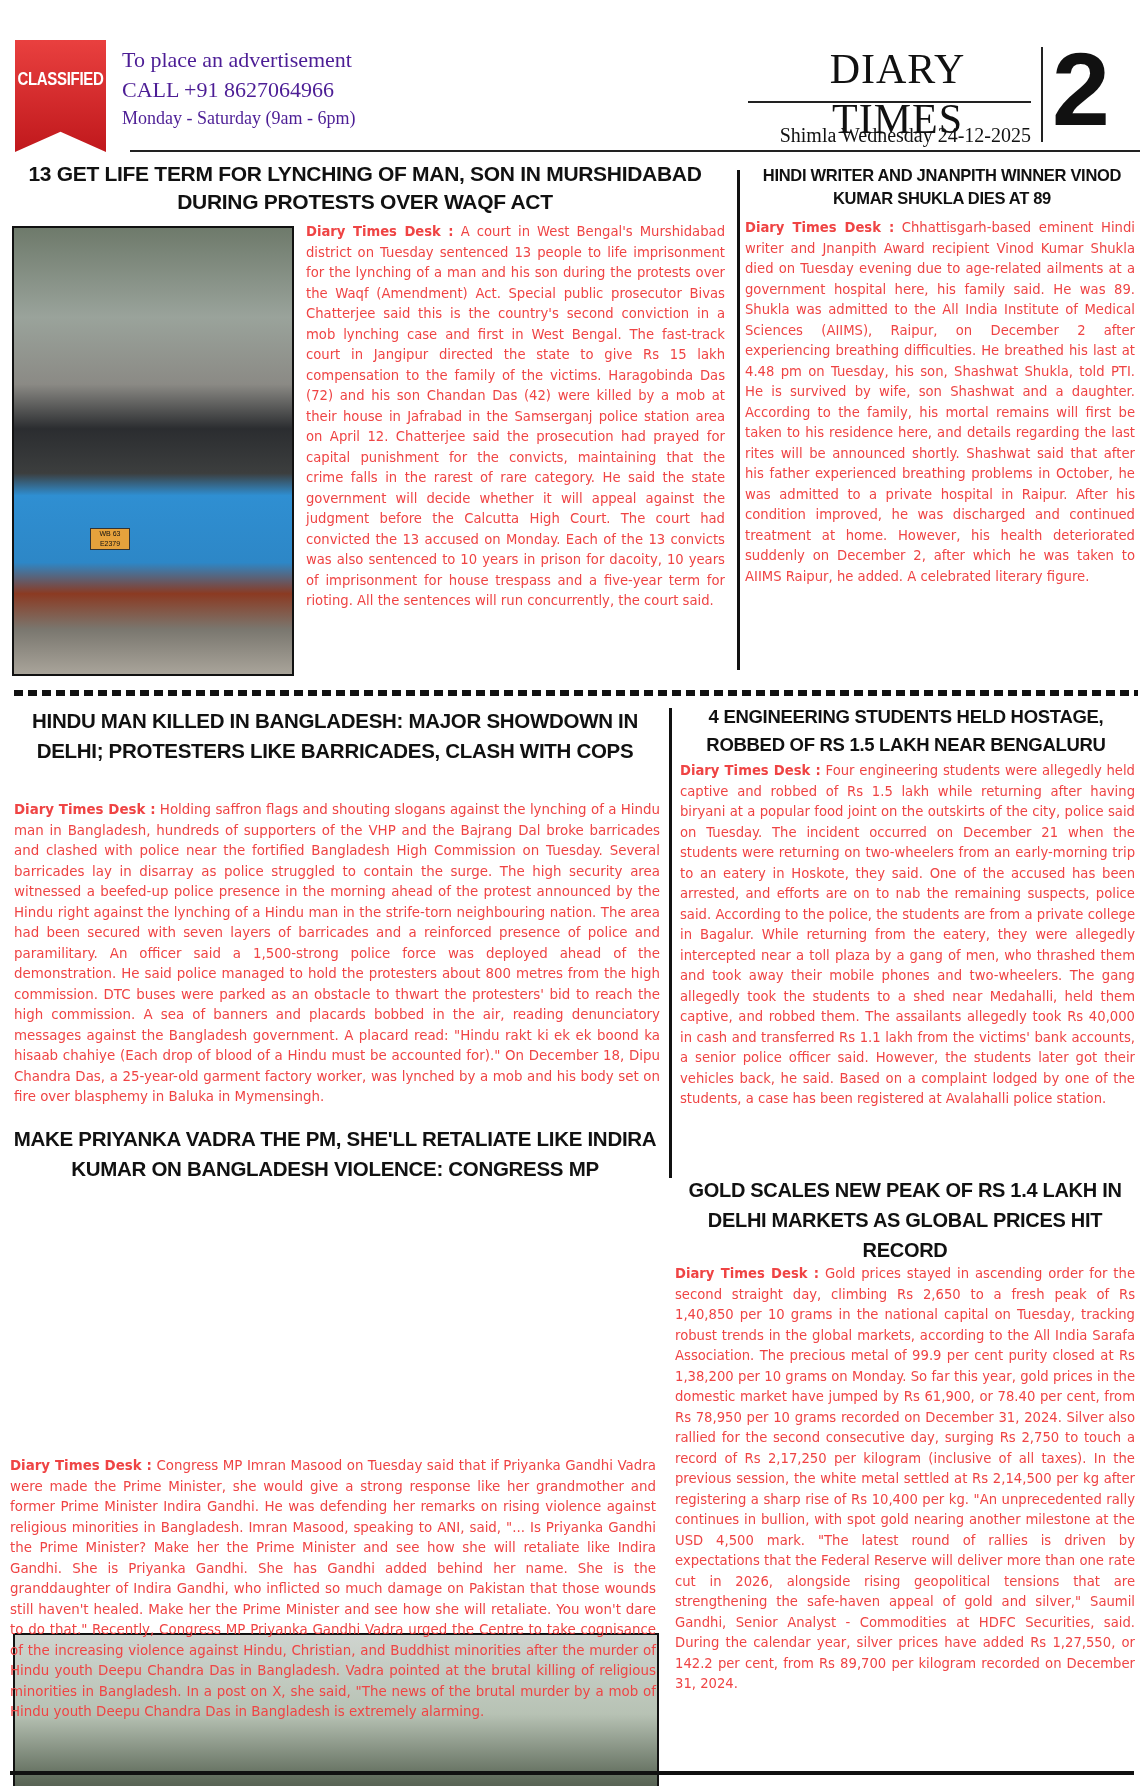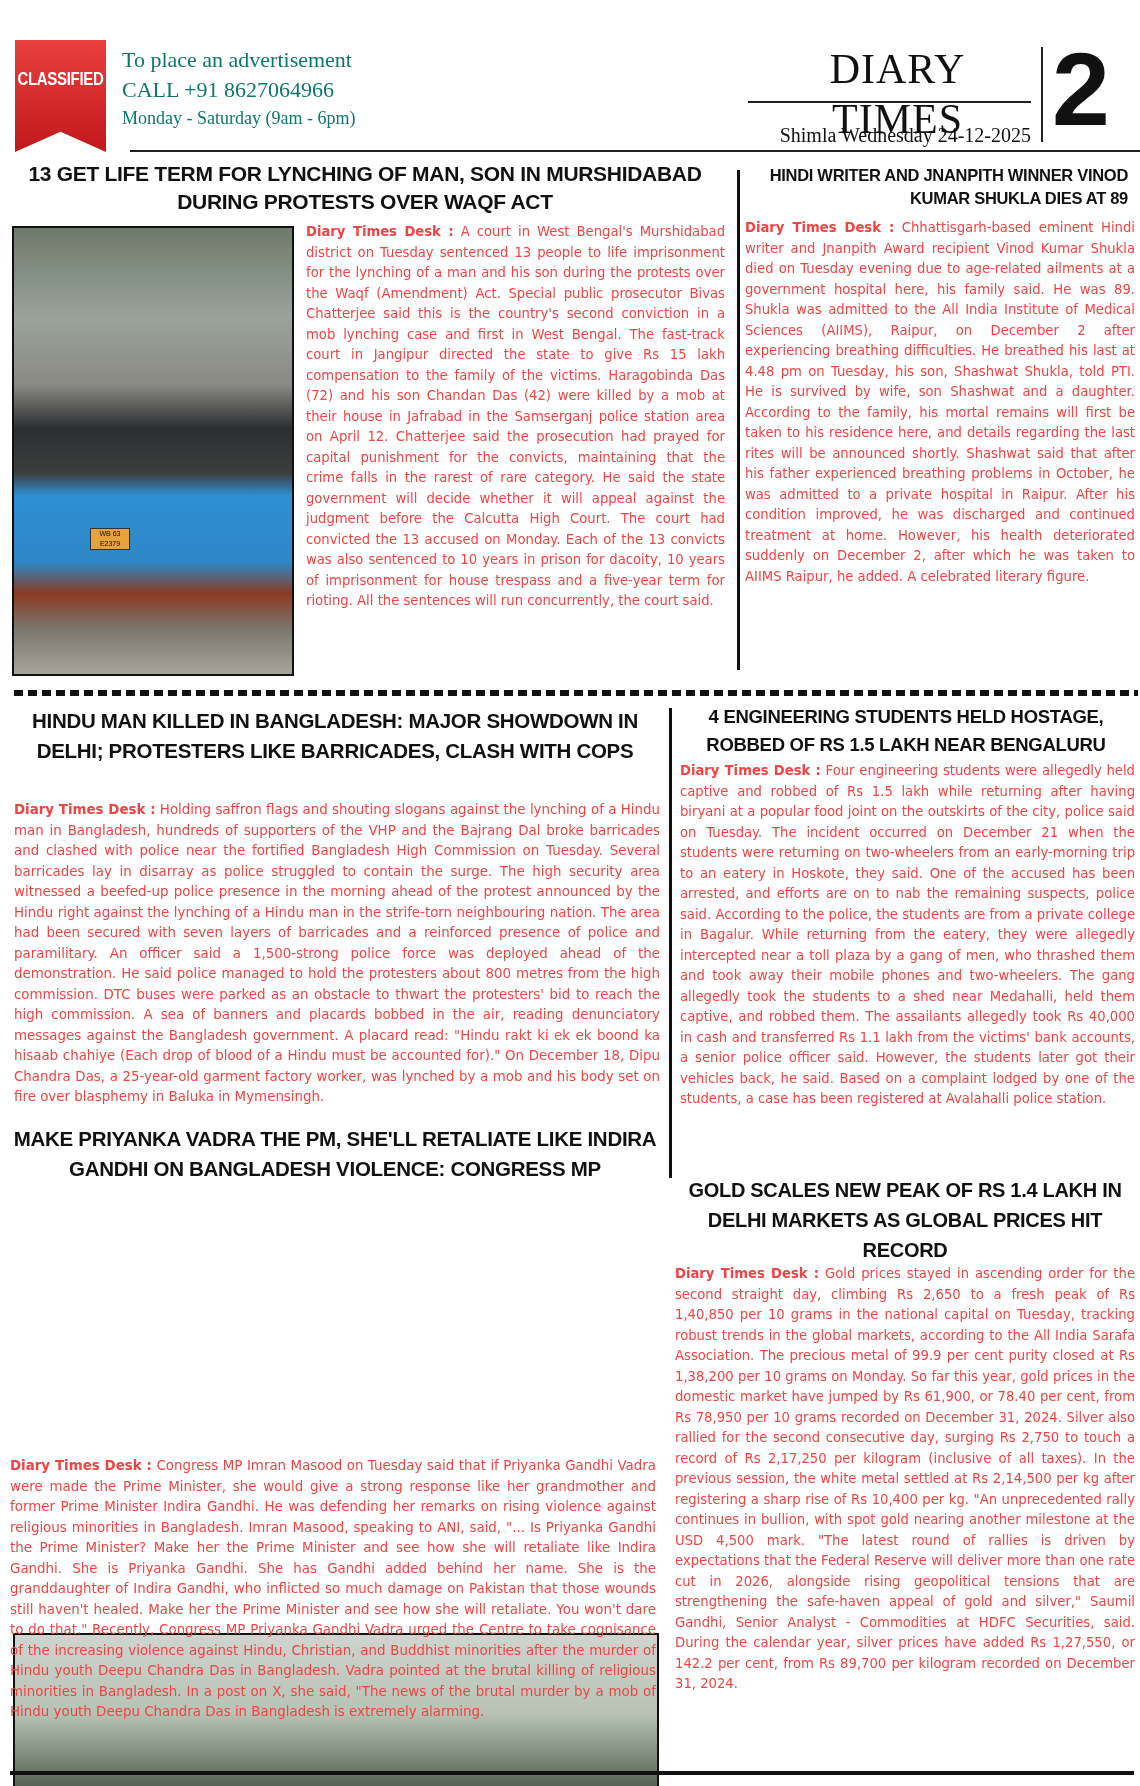--- a/index.html
+++ b/index.html
@@ -2,21 +2,21 @@
 <html><head>
 <meta charset="utf-8">
 <style>
   * { box-sizing: border-box; margin: 0; padding: 0; }
   body { width: 1140px; height: 1786px; background: #fff; color: #111; font-family: "Liberation Sans", sans-serif; position: relative; overflow: hidden; }
   .abs { position: absolute; }
   
   .ribbon { left: 15px; top: 40px; width: 103px; height: 112px; }
   .ribbon .band { position:absolute; left:0; top:0; width:91px; height:112px; background: linear-gradient(#e9403f, #c0181c); clip-path: polygon(0 0, 100% 0, 100% 100%, 50% 82%, 0 100%); }
   .ribbon .txt { position:absolute; left:0; top:30px; width:91px; text-align:center; color:#fff; font-weight:bold; font-size:15px; font-family:"Liberation Sans", sans-serif; letter-spacing:-0.3px; transform: scaleY(1.25); }
-  .ad { left: 122px; top: 45px; font-family: "Liberation Serif", serif; color:#0f766e; }
+  .ad { left: 122px; top: 45px; font-family: "Liberation Serif", serif; color:#4c1d95; }
   .ad .l1 { font-size: 22px; line-height: 30px; }
   .ad .l2 { font-size: 22px; line-height: 30px; }
   .ad .l3 { font-size: 18px; line-height: 26px; }
   .title { left: 760px; top: 44px; width: 275px; text-align: center; font-family:"Liberation Serif", serif; font-size: 42px; letter-spacing: 1px; line-height: 50px; }
   .title-rule { left: 748px; top: 101px; width: 283px; height: 2px; background:#222; }
   .dateline { left: 720px; top: 124px; width: 311px; text-align:right; font-family:"Liberation Serif", serif; font-size: 20px; }
   .vrule-mast { left: 1041px; top: 47px; width: 2px; height: 95px; background:#222; }
   .pageno { left: 1052px; top: 34px; font-size: 104px; font-weight: 900; font-family:"Liberation Sans", sans-serif; line-height: 110px; }
   .hr-top { left: 130px; top: 150px; width: 1010px; height: 2px; background:#222; }
 
@@ -53,40 +53,40 @@
 <div class="abs headline" style="left:15px;top:160px;width:700px;font-size:21px;line-height:28px;">13 GET LIFE TERM FOR LYNCHING OF MAN, SON IN MURSHIDABAD DURING PROTESTS OVER WAQF ACT</div>
 <div class="abs photo bus" style="left:12px;top:226px;width:282px;height:450px;">
   <div class="plate" style="left:76px;top:300px;">WB 63 E2379</div>
 </div>
 <div class="abs body" style="left:306px;top:222px;width:419px;">
   <b>Diary Times Desk :</b> <span>A court in West Bengal's Murshidabad district on Tuesday sentenced 13 people to life imprisonment for the lynching of a man and his son during the protests over the Waqf (Amendment) Act. Special public prosecutor Bivas Chatterjee said this is the country's second conviction in a mob lynching case and first in West Bengal. The fast-track court in Jangipur directed the state to give Rs 15 lakh compensation to the family of the victims. Haragobinda Das (72) and his son Chandan Das (42) were killed by a mob at their house in Jafrabad in the Samserganj police station area on April 12. Chatterjee said the prosecution had prayed for capital punishment for the convicts, maintaining that the crime falls in the rarest of rare category. He said the state government will decide whether it will appeal against the judgment before the Calcutta High Court. The court had convicted the 13 accused on Monday. Each of the 13 convicts was also sentenced to 10 years in prison for dacoity, 10 years of imprisonment for house trespass and a five-year term for rioting. All the sentences will run concurrently, the court said.</span>
 </div>
 
 <div class="abs vline" style="left:737px;top:170px;height:500px;"></div>
 
-<div class="abs headline" style="left:756px;top:164px;width:372px;font-size:16.5px;line-height:23px;text-align:right;">HINDI WRITER AND JNANPITH WINNER VINOD KUMAR SHUKLA DIES AT 89</div>
+<div class="abs headline" style="left:756px;top:164px;width:372px;font-size:16.5px;line-height:23px;">HINDI WRITER AND JNANPITH WINNER VINOD KUMAR SHUKLA DIES AT 89</div>
 <div class="abs body" style="left:745px;top:218px;width:390px;">
   <b>Diary Times Desk :</b> <span>Chhattisgarh-based eminent Hindi writer and Jnanpith Award recipient Vinod Kumar Shukla died on Tuesday evening due to age-related ailments at a government hospital here, his family said. He was 89. Shukla was admitted to the All India Institute of Medical Sciences (AIIMS), Raipur, on December 2 after experiencing breathing difficulties. He breathed his last at 4.48 pm on Tuesday, his son, Shashwat Shukla, told PTI. He is survived by wife, son Shashwat and a daughter. According to the family, his mortal remains will first be taken to his residence here, and details regarding the last rites will be announced shortly. Shashwat said that after his father experienced breathing problems in October, he was admitted to a private hospital in Raipur. After his condition improved, he was discharged and continued treatment at home. However, his health deteriorated suddenly on December 2, after which he was taken to AIIMS Raipur, he added. A celebrated literary figure.</span>
 </div>
 
 <div class="abs dash" style="left:14px;top:690px;width:1124px;"></div>
 
 <div class="abs headline" style="left:10px;top:706px;width:650px;font-size:20.5px;line-height:30px;">HINDU MAN KILLED IN BANGLADESH: MAJOR SHOWDOWN IN DELHI; PROTESTERS LIKE BARRICADES, CLASH WITH COPS</div>
 <div class="abs body" style="left:14px;top:766px;width:646px;font-size:13.4px;line-height:20.5px;margin-top:34px;">
   <b>Diary Times Desk :</b> <span>Holding saffron flags and shouting slogans against the lynching of a Hindu man in Bangladesh, hundreds of supporters of the VHP and the Bajrang Dal broke barricades and clashed with police near the fortified Bangladesh High Commission on Tuesday. Several barricades lay in disarray as police struggled to contain the surge. The high security area witnessed a beefed-up police presence in the morning ahead of the protest announced by the Hindu right against the lynching of a Hindu man in the strife-torn neighbouring nation. The area had been secured with seven layers of barricades and a reinforced presence of police and paramilitary. An officer said a 1,500-strong police force was deployed ahead of the demonstration. He said police managed to hold the protesters about 800 metres from the high commission. DTC buses were parked as an obstacle to thwart the protesters' bid to reach the high commission. A sea of banners and placards bobbed in the air, reading denunciatory messages against the Bangladesh government. A placard read: "Hindu rakt ki ek ek boond ka hisaab chahiye (Each drop of blood of a Hindu must be accounted for)."  On December 18, Dipu Chandra Das, a 25-year-old garment factory worker, was lynched by a mob and his body set on fire over blasphemy in Baluka in Mymensingh.</span>
 </div>
 
 <div class="abs vline" style="left:669px;top:708px;height:470px;"></div>
 
 <div class="abs headline" style="left:676px;top:703px;width:460px;font-size:18.5px;line-height:28px;">4 ENGINEERING STUDENTS HELD HOSTAGE, ROBBED OF RS 1.5 LAKH NEAR BENGALURU</div>
 <div class="abs body" style="left:680px;top:761px;width:455px;">
   <b>Diary Times Desk :</b> <span>Four engineering students were allegedly held captive and robbed of Rs 1.5 lakh while returning after having biryani at a popular food joint on the outskirts of the city, police said on Tuesday. The incident occurred on December 21 when the students were returning on two-wheelers from an early-morning trip to an eatery in Hoskote, they said. One of the accused has been arrested, and efforts are on to nab the remaining suspects, police said. According to the police, the students are from a private college in Bagalur. While returning from the eatery, they were allegedly intercepted near a toll plaza by a gang of men, who thrashed them and took away their mobile phones and two-wheelers. The gang allegedly took the students to a shed near Medahalli, held them captive, and robbed them. The assailants allegedly took Rs 40,000 in cash and transferred Rs 1.1 lakh from the victims' bank accounts, a senior police officer said. However, the students later got their vehicles back, he said. Based on a complaint lodged by one of the students, a case has been registered at Avalahalli police station.</span>
 </div>
 
-<div class="abs headline" style="left:10px;top:1124px;width:650px;font-size:20.5px;line-height:30px;">MAKE PRIYANKA VADRA THE PM, SHE'LL RETALIATE LIKE INDIRA GANDHI ON BANGLADESH VIOLENCE: CONGRESS MP</div>
+<div class="abs headline" style="left:10px;top:1124px;width:650px;font-size:20.5px;line-height:30px;">MAKE PRIYANKA VADRA THE PM, SHE'LL RETALIATE LIKE INDIRA KUMAR ON BANGLADESH VIOLENCE: CONGRESS MP</div>
 <div class="abs photo priyanka" style="left:13px;top:1183px;width:646px;height:268px;">
   
 </div>
 <div class="abs body" style="left:10px;top:1456px;width:646px;font-size:13.4px;line-height:20.5px;">
   <b>Diary Times Desk :</b> <span>Congress MP Imran Masood on Tuesday said that if Priyanka Gandhi Vadra were made the Prime Minister, she would give a strong response like her grandmother and former Prime Minister Indira Gandhi. He was defending her remarks on rising violence against religious minorities in Bangladesh. Imran Masood, speaking to ANI, said, "... Is Priyanka Gandhi the Prime Minister? Make her the Prime Minister and see how she will retaliate like Indira Gandhi. She is Priyanka Gandhi. She has Gandhi added behind her name. She is the granddaughter of Indira Gandhi, who inflicted so much damage on Pakistan that those wounds still haven't healed. Make her the Prime Minister and see how she will retaliate. You won't dare to do that." Recently, Congress MP Priyanka Gandhi Vadra urged the Centre to take cognisance of the increasing violence against Hindu, Christian, and Buddhist minorities after the murder of Hindu youth Deepu Chandra Das in Bangladesh. Vadra pointed at the brutal killing of religious minorities in Bangladesh. In a post on X, she said, "The news of the brutal murder by a mob of Hindu youth Deepu Chandra Das in Bangladesh is extremely alarming.</span>
 </div>
 
 <div class="abs headline" style="left:674px;top:1175px;width:462px;font-size:20px;line-height:30px;">GOLD SCALES NEW PEAK OF RS 1.4 LAKH IN DELHI MARKETS AS GLOBAL PRICES HIT RECORD</div>
 <div class="abs body" style="left:675px;top:1264px;width:460px;">
   <b>Diary Times Desk :</b> <span>Gold prices stayed in ascending order for the second straight day, climbing Rs 2,650 to a fresh peak of Rs 1,40,850 per 10 grams in the national capital on Tuesday, tracking robust trends in the global markets, according to the All India Sarafa Association. The precious metal of 99.9 per cent purity closed at Rs 1,38,200 per 10 grams on Monday. So far this year, gold prices in the domestic market have jumped by Rs 61,900, or 78.40 per cent, from Rs 78,950 per 10 grams recorded on December 31, 2024. Silver also rallied for the second consecutive day, surging Rs 2,750 to touch a record of Rs 2,17,250 per kilogram (inclusive of all taxes). In the previous session, the white metal settled at Rs 2,14,500 per kg after registering a sharp rise of Rs 10,400 per kg. "An unprecedented rally continues in bullion, with spot gold nearing another milestone at the USD 4,500 mark. "The latest round of rallies is driven by expectations that the Federal Reserve will deliver more than one rate cut in 2026, alongside rising geopolitical tensions that are strengthening the safe-haven appeal of gold and silver," Saumil Gandhi, Senior Analyst - Commodities at HDFC Securities, said. During the calendar year, silver prices have added Rs 1,27,550, or 142.2 per cent, from Rs 89,700 per kilogram recorded on December 31, 2024.</span>

